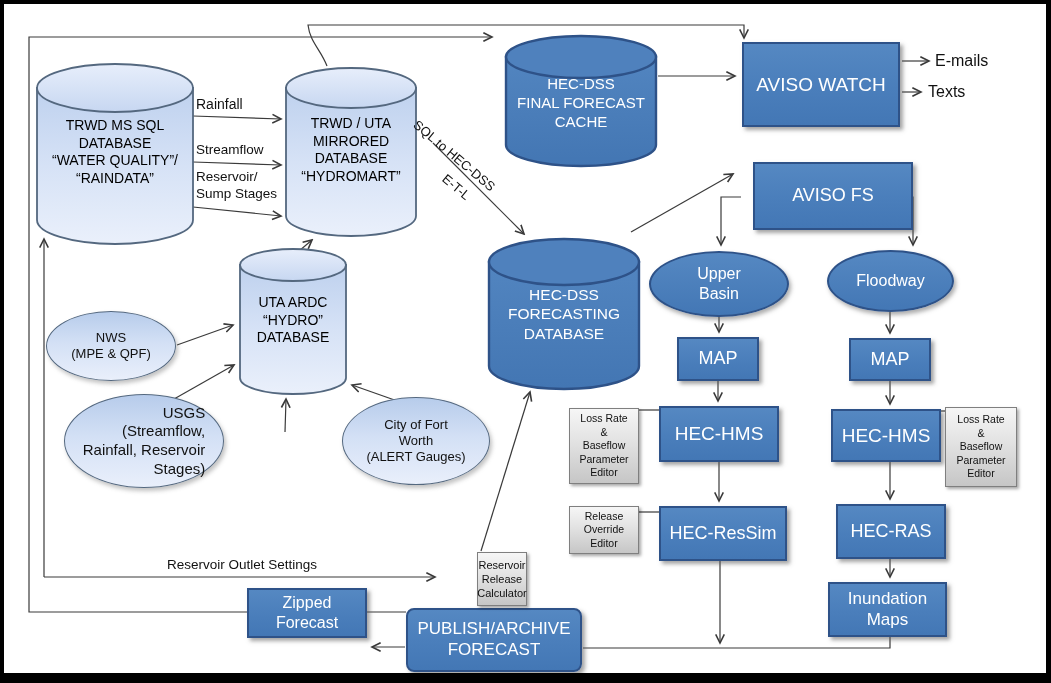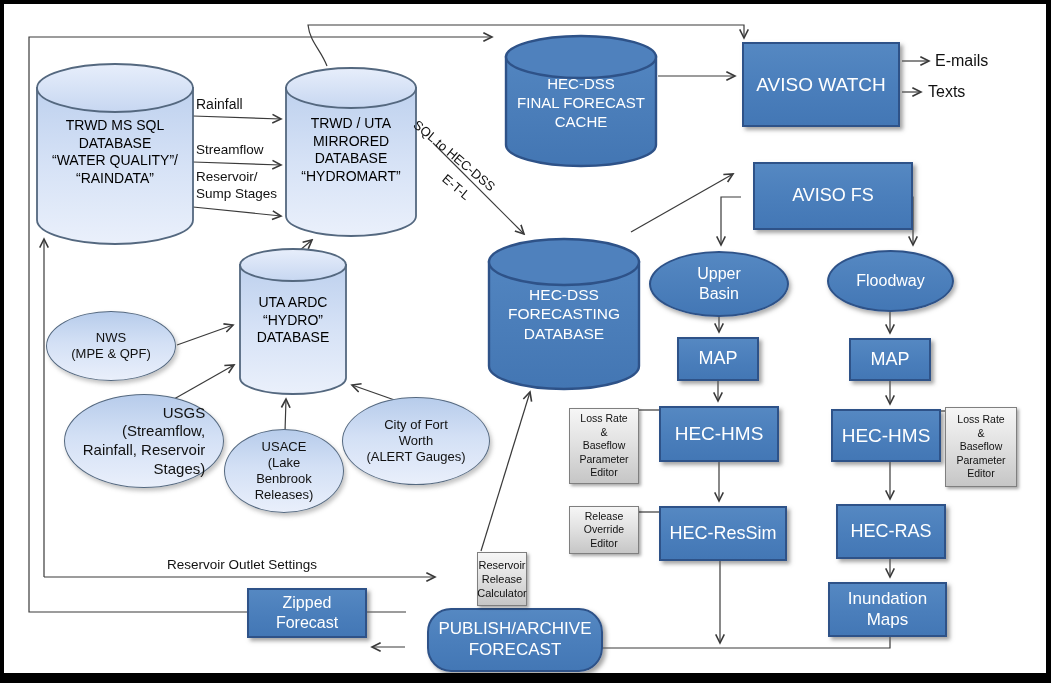--- a/index.html
+++ b/index.html
@@ -25,21 +25,21 @@
     position:absolute;
     display:flex;align-items:center;justify-content:center;
     text-align:center;white-space:pre-line;
     background:linear-gradient(180deg,#5588c2 0%,#4a7ebb 55%,#4377b5 100%);
     border:2.5px solid #2e5288;
     color:#fff;
     box-shadow:3px 3px 4px rgba(90,90,90,.55);
     line-height:1.22;
     box-sizing:border-box;
   }
-  .node-rect.rounded{border-radius:24px;margin-left:21px;}
+  .node-rect.rounded{border-radius:8px;}
   .node-ellipse-dark{
     position:absolute;border-radius:50%;
     display:flex;align-items:center;justify-content:center;
     text-align:center;white-space:pre-line;
     background:linear-gradient(180deg,#5n 0,#4a7ebb);
     background:linear-gradient(180deg,#5588c2,#4377b5);
     border:2px solid #2e5288;color:#fff;
     box-shadow:2px 3px 4px rgba(90,90,90,.5);
     line-height:1.25;box-sizing:border-box;
   }
@@ -204,24 +204,20 @@
   <div class="node-ellipse-dark" style="left:645px;top:247px;width:140px;height:66px;font-size:16px;">Upper
 Basin</div>
   <div class="node-ellipse-dark" style="left:823px;top:246px;width:127px;height:62px;font-size:16px;">Floodway</div>
 
   <div class="node-ellipse-light" style="left:42px;top:307px;width:130px;height:70px;font-size:13px;">NWS
 (MPE &amp; QPF)</div>
   <div class="node-ellipse-light" style="left:60px;top:390px;width:160px;height:94px;font-size:15px;text-align:right;">USGS
 (Streamflow,
 Rainfall, Reservoir
 Stages)</div>
-  <div class="node-ellipse-light" style="left:220px;top:425px;width:120px;height:84px;font-size:13px;">USACE
-(Lake
-Benbrook
-Releases)</div>
   <div class="node-ellipse-light" style="left:338px;top:393px;width:148px;height:88px;font-size:13px;">City of Fort
 Worth
 (ALERT Gauges)</div>
 
   <div class="node-gray" style="left:565px;top:404px;width:70px;height:76px;font-size:10.5px;">Loss Rate
 &amp;
 Baseflow
 Parameter
 Editor</div>
   <div class="node-gray" style="left:565px;top:502px;width:70px;height:48px;font-size:10.5px;">Release

